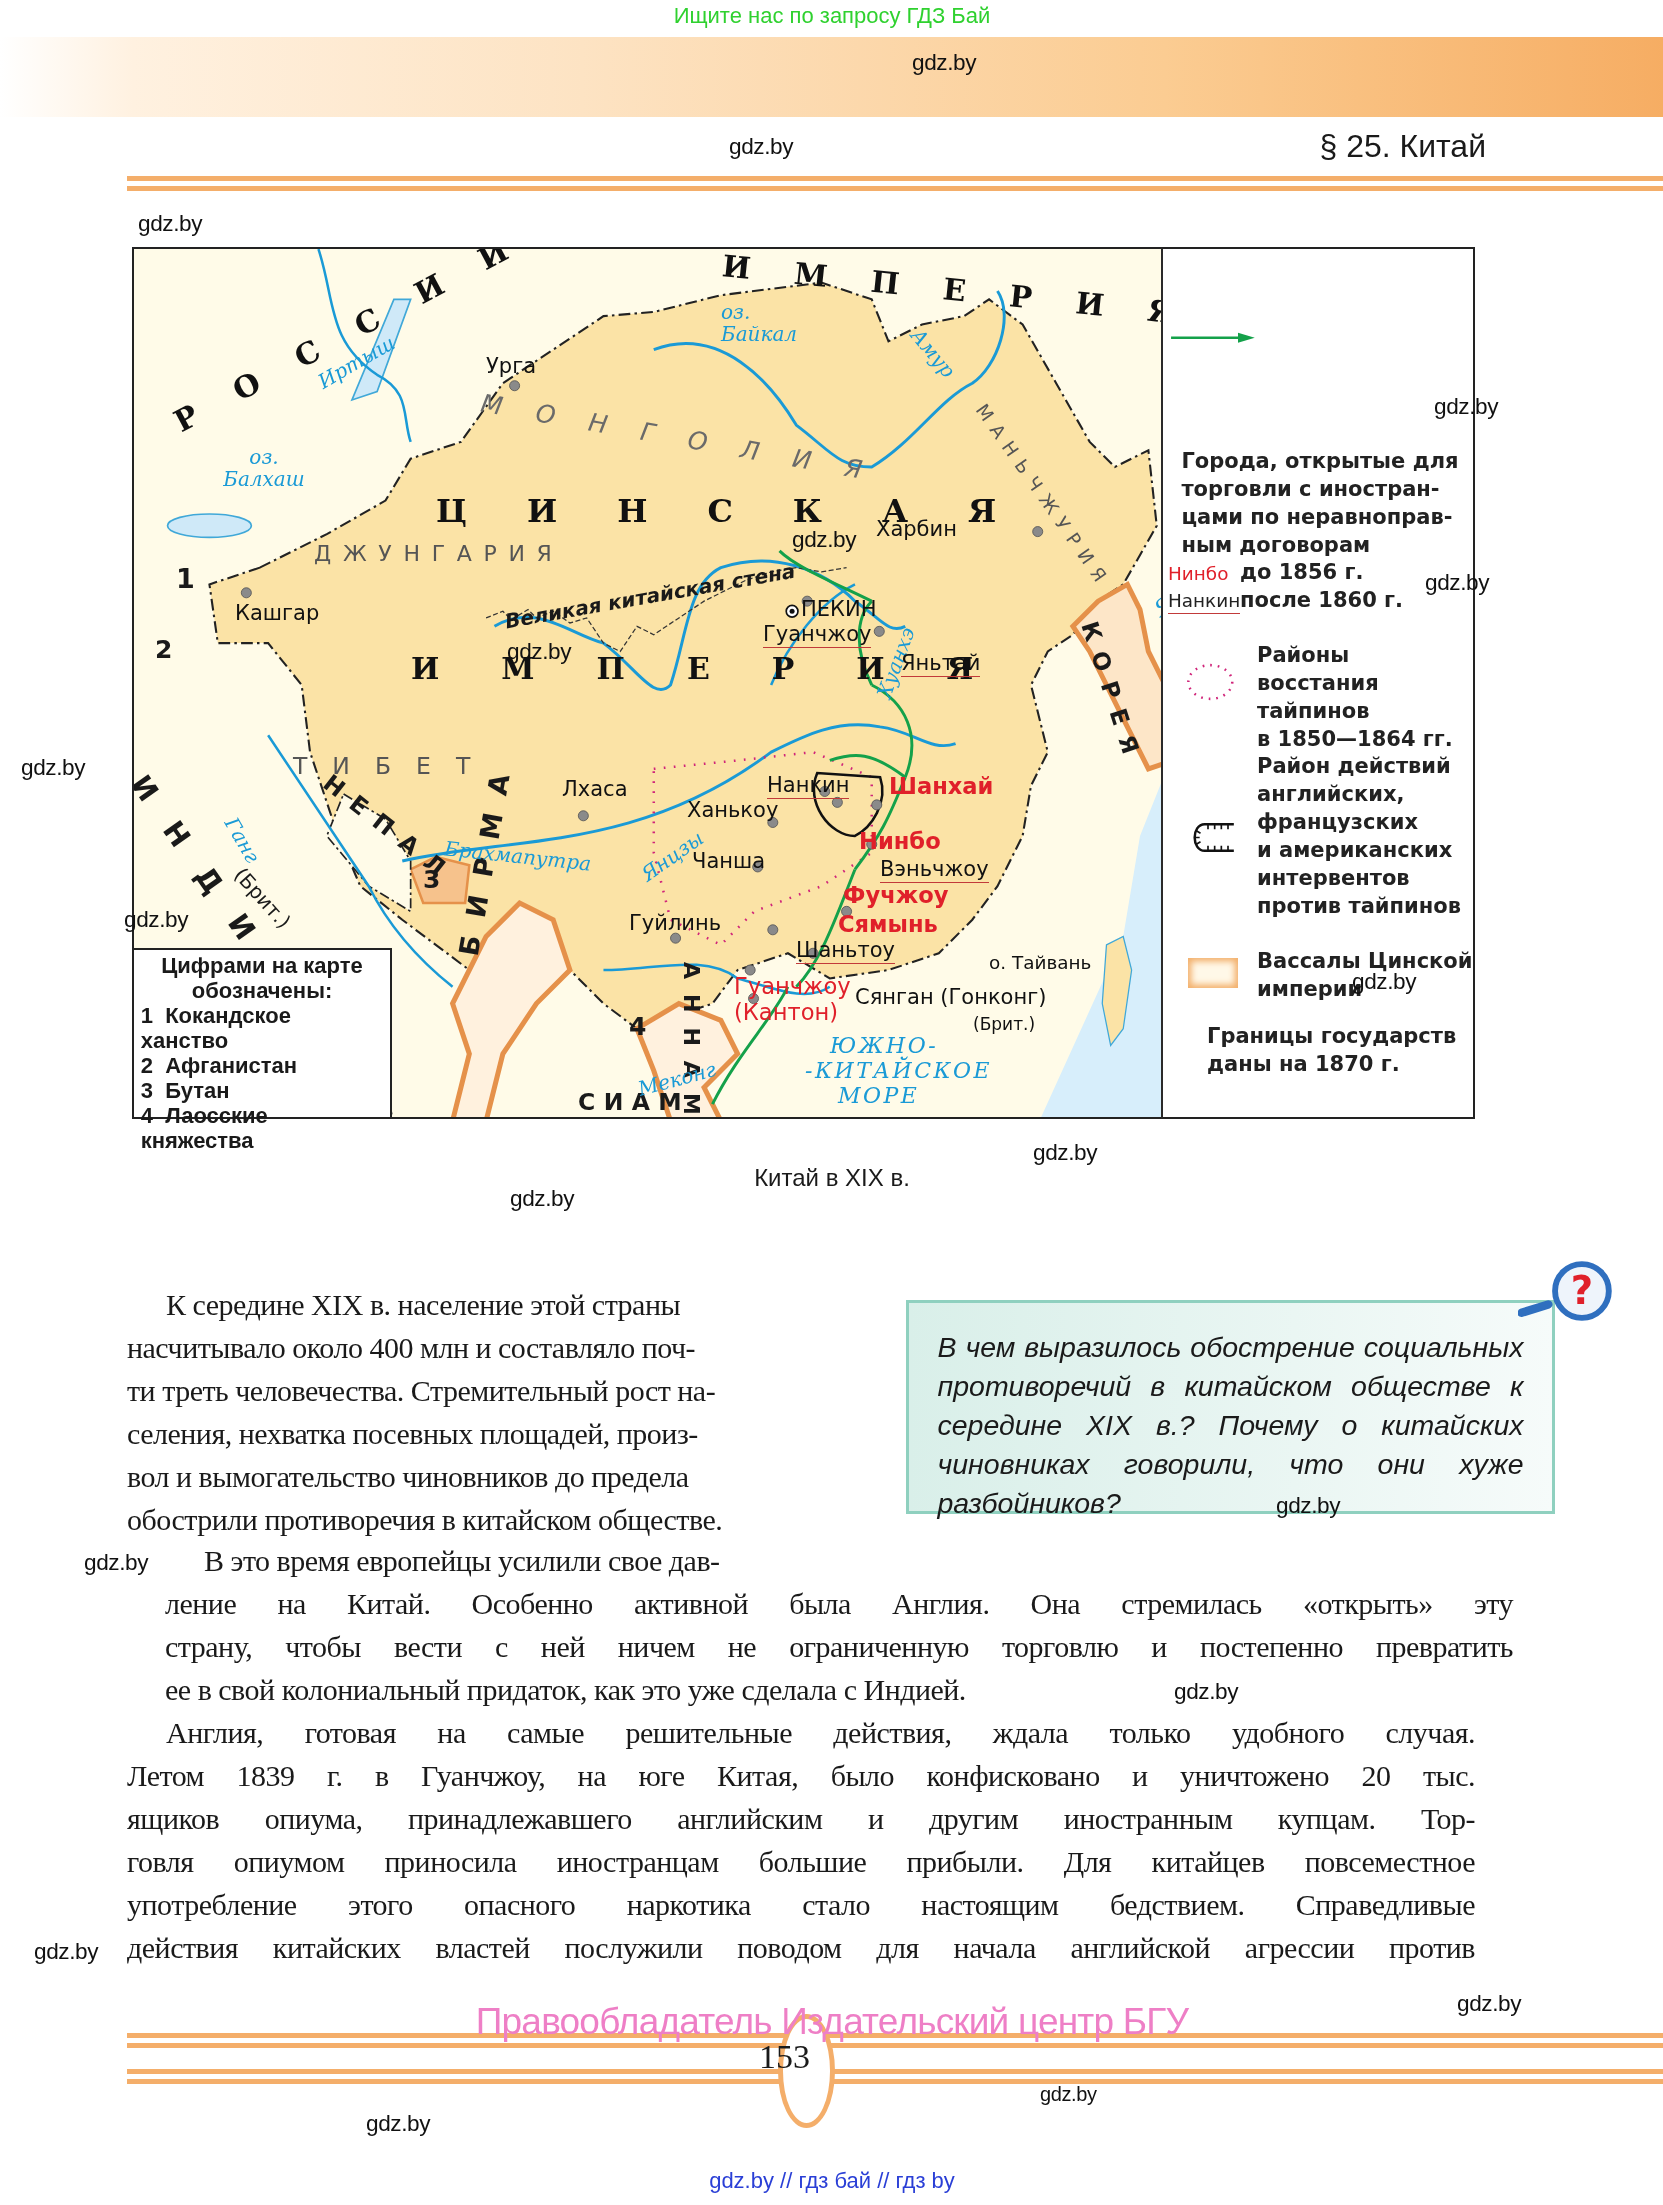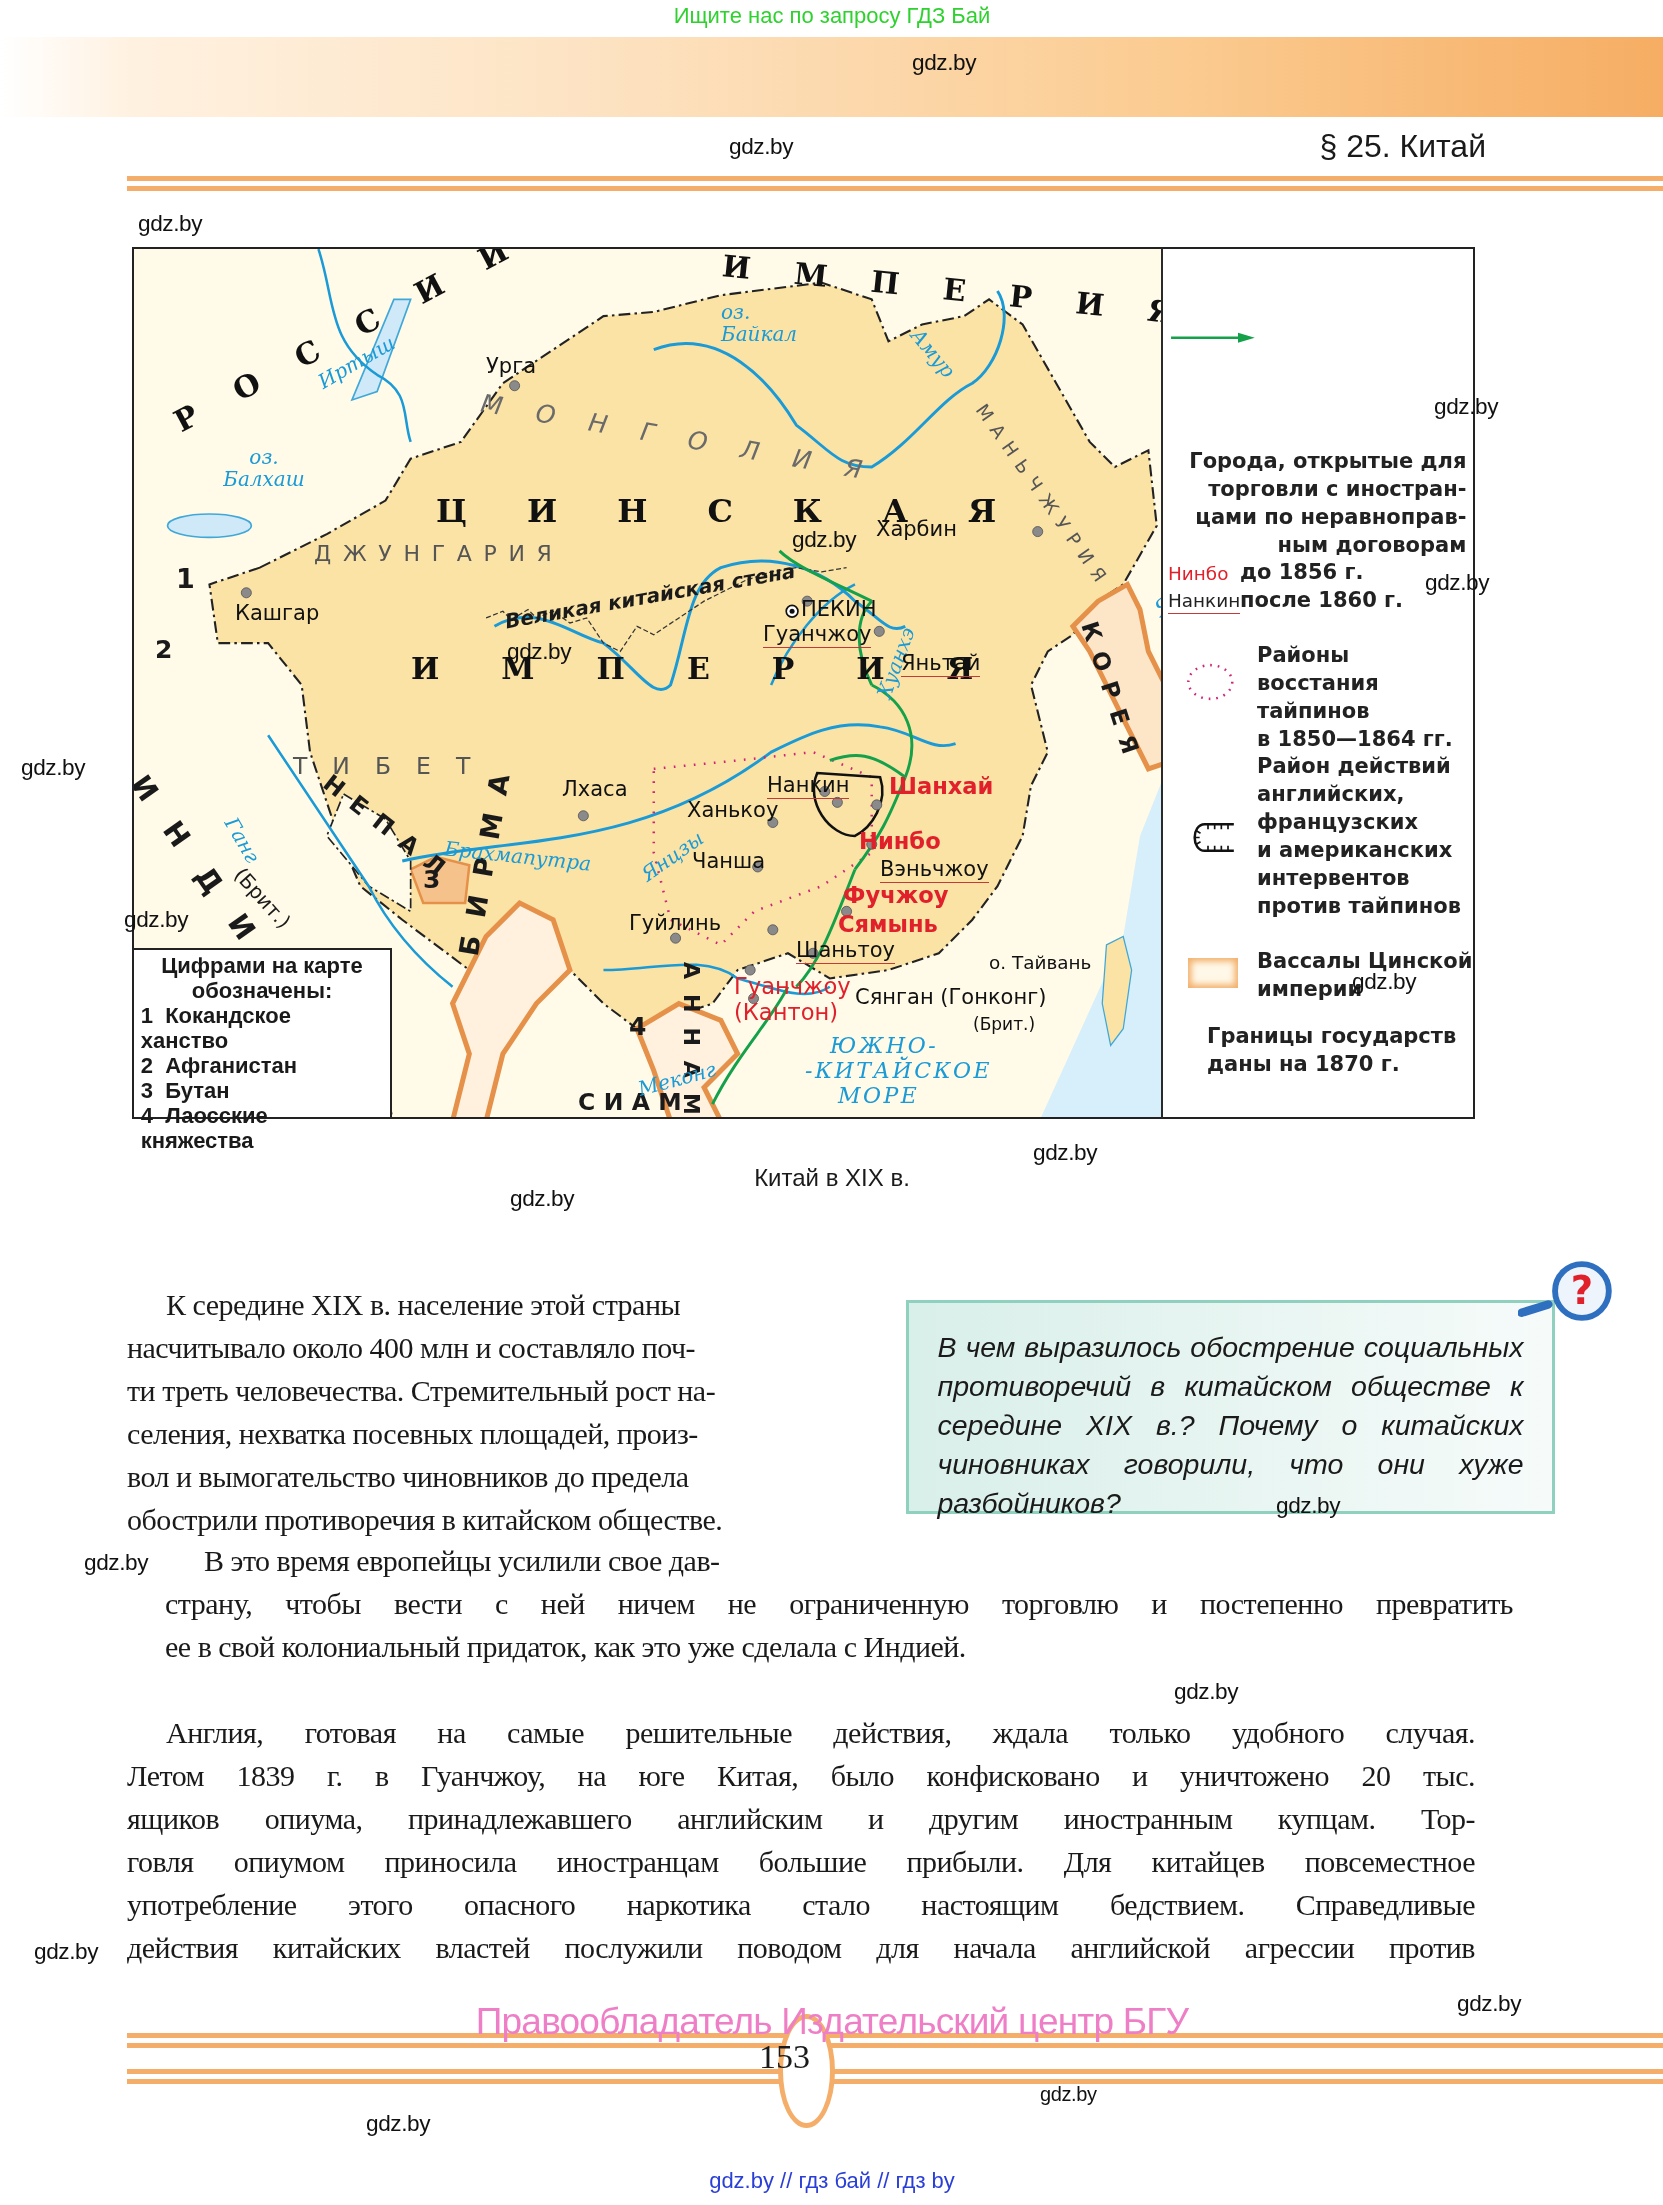--- a/index.html
+++ b/index.html
@@ -179,21 +179,21 @@
   <div class="lbl city" style="left:721px;top:736px;">Сянган (Гонконг)</div>
   <div class="lbl city" style="left:839px;top:765px;font-size:17px;">(Брит.)</div>
   <div class="lbl city" style="left:855px;top:703px;font-size:18.4px;">о. Тайвань</div>
 </div>
 
 <div class="legend">
   <svg class="abs" style="left:8.4px;top:82px;" width="88" height="13.4" viewBox="0 0 105 16">
     <line x1="0" y1="8" x2="88" y2="8" stroke="#14a14a" stroke-width="3"></line>
     <polygon points="80,2 100,8 80,14" fill="#14a14a"></polygon>
   </svg>
-  <div class="lg-text" style="left:18.4px;top:198px;width:285px;text-align:right;">
+  <div class="lg-text" style="left:18.4px;top:198px;width:285px;text-align:left;">
     <div>Города, открытые для</div>
     <div>торговли с иностран-</div>
     <div>цами по неравноправ-</div>
     <div>ным договорам</div>
   </div>
   <div class="lg-text" style="left:5px;top:311px;color:#e0202a;font-weight:normal;font-size:18.4px;">Нинбо</div>
   <div class="lg-text" style="left:77px;top:309px;">до 1856 г.</div>
   <div class="lg-text" style="left:5px;top:340px;font-weight:normal;font-size:18.4px;border-bottom:1.7px solid #c23a3a;line-height:23.5px;">Нанкин</div>
   <div class="lg-text" style="left:77px;top:337px;">после 1860 г.</div>
   <svg class="abs" style="left:22px;top:411px;" width="54" height="44" viewBox="0 0 64 52">
@@ -260,20 +260,21 @@
 <svg class="qicon" viewBox="0 0 120 100">
   <line x1="4" y1="70" x2="36" y2="60" stroke="#2f6fbf" stroke-width="10" stroke-linecap="round"></line>
   <circle cx="76" cy="44" r="32" fill="#eef4fb" stroke="#2f6fbf" stroke-width="7"></circle>
   <text x="76" y="60" text-anchor="middle" font-family="DejaVu Sans, sans-serif" font-weight="bold" font-size="46" fill="#e0202a">?</text>
 </svg>
 <div class="wm" style="left:1276px;top:1493px;">gdz.by</div>
 
 <div class="wm" style="left:84px;top:1550px;">gdz.by</div>
 <div class="para" style="left:126px;top:1539px;width:1348px;margin-left:39px;">
   <div style="padding-left:39px;">В это время европейцы усилили свое дав-</div>
+  <div style="text-align:justify;text-align-last:justify;">ление на Китай. Особенно активной была Англия. Она стремилась «открыть» эту</div>
   <div style="text-align:justify;text-align-last:justify;">страну, чтобы вести с ней ничем не ограниченную торговлю и постепенно превратить</div>
   <div>ее в свой колониальный придаток, как это уже сделала с Индией.</div>
 </div>
 <div class="wm" style="left:1174px;top:1679px;">gdz.by</div>
 
 <div class="para" style="left:127px;top:1711px;width:1348px;">
   <div style="padding-left:39px;text-align:justify;text-align-last:justify;">Англия, готовая на самые решительные действия, ждала только удобного случая.</div>
   <div style="text-align:justify;text-align-last:justify;">Летом 1839 г. в Гуанчжоу, на юге Китая, было конфисковано и уничтожено 20 тыс.</div>
   <div style="text-align:justify;text-align-last:justify;">ящиков опиума, принадлежавшего английским и другим иностранным купцам. Тор-</div>
   <div style="text-align:justify;text-align-last:justify;">говля опиумом приносила иностранцам большие прибыли. Для китайцев повсеместное</div>

